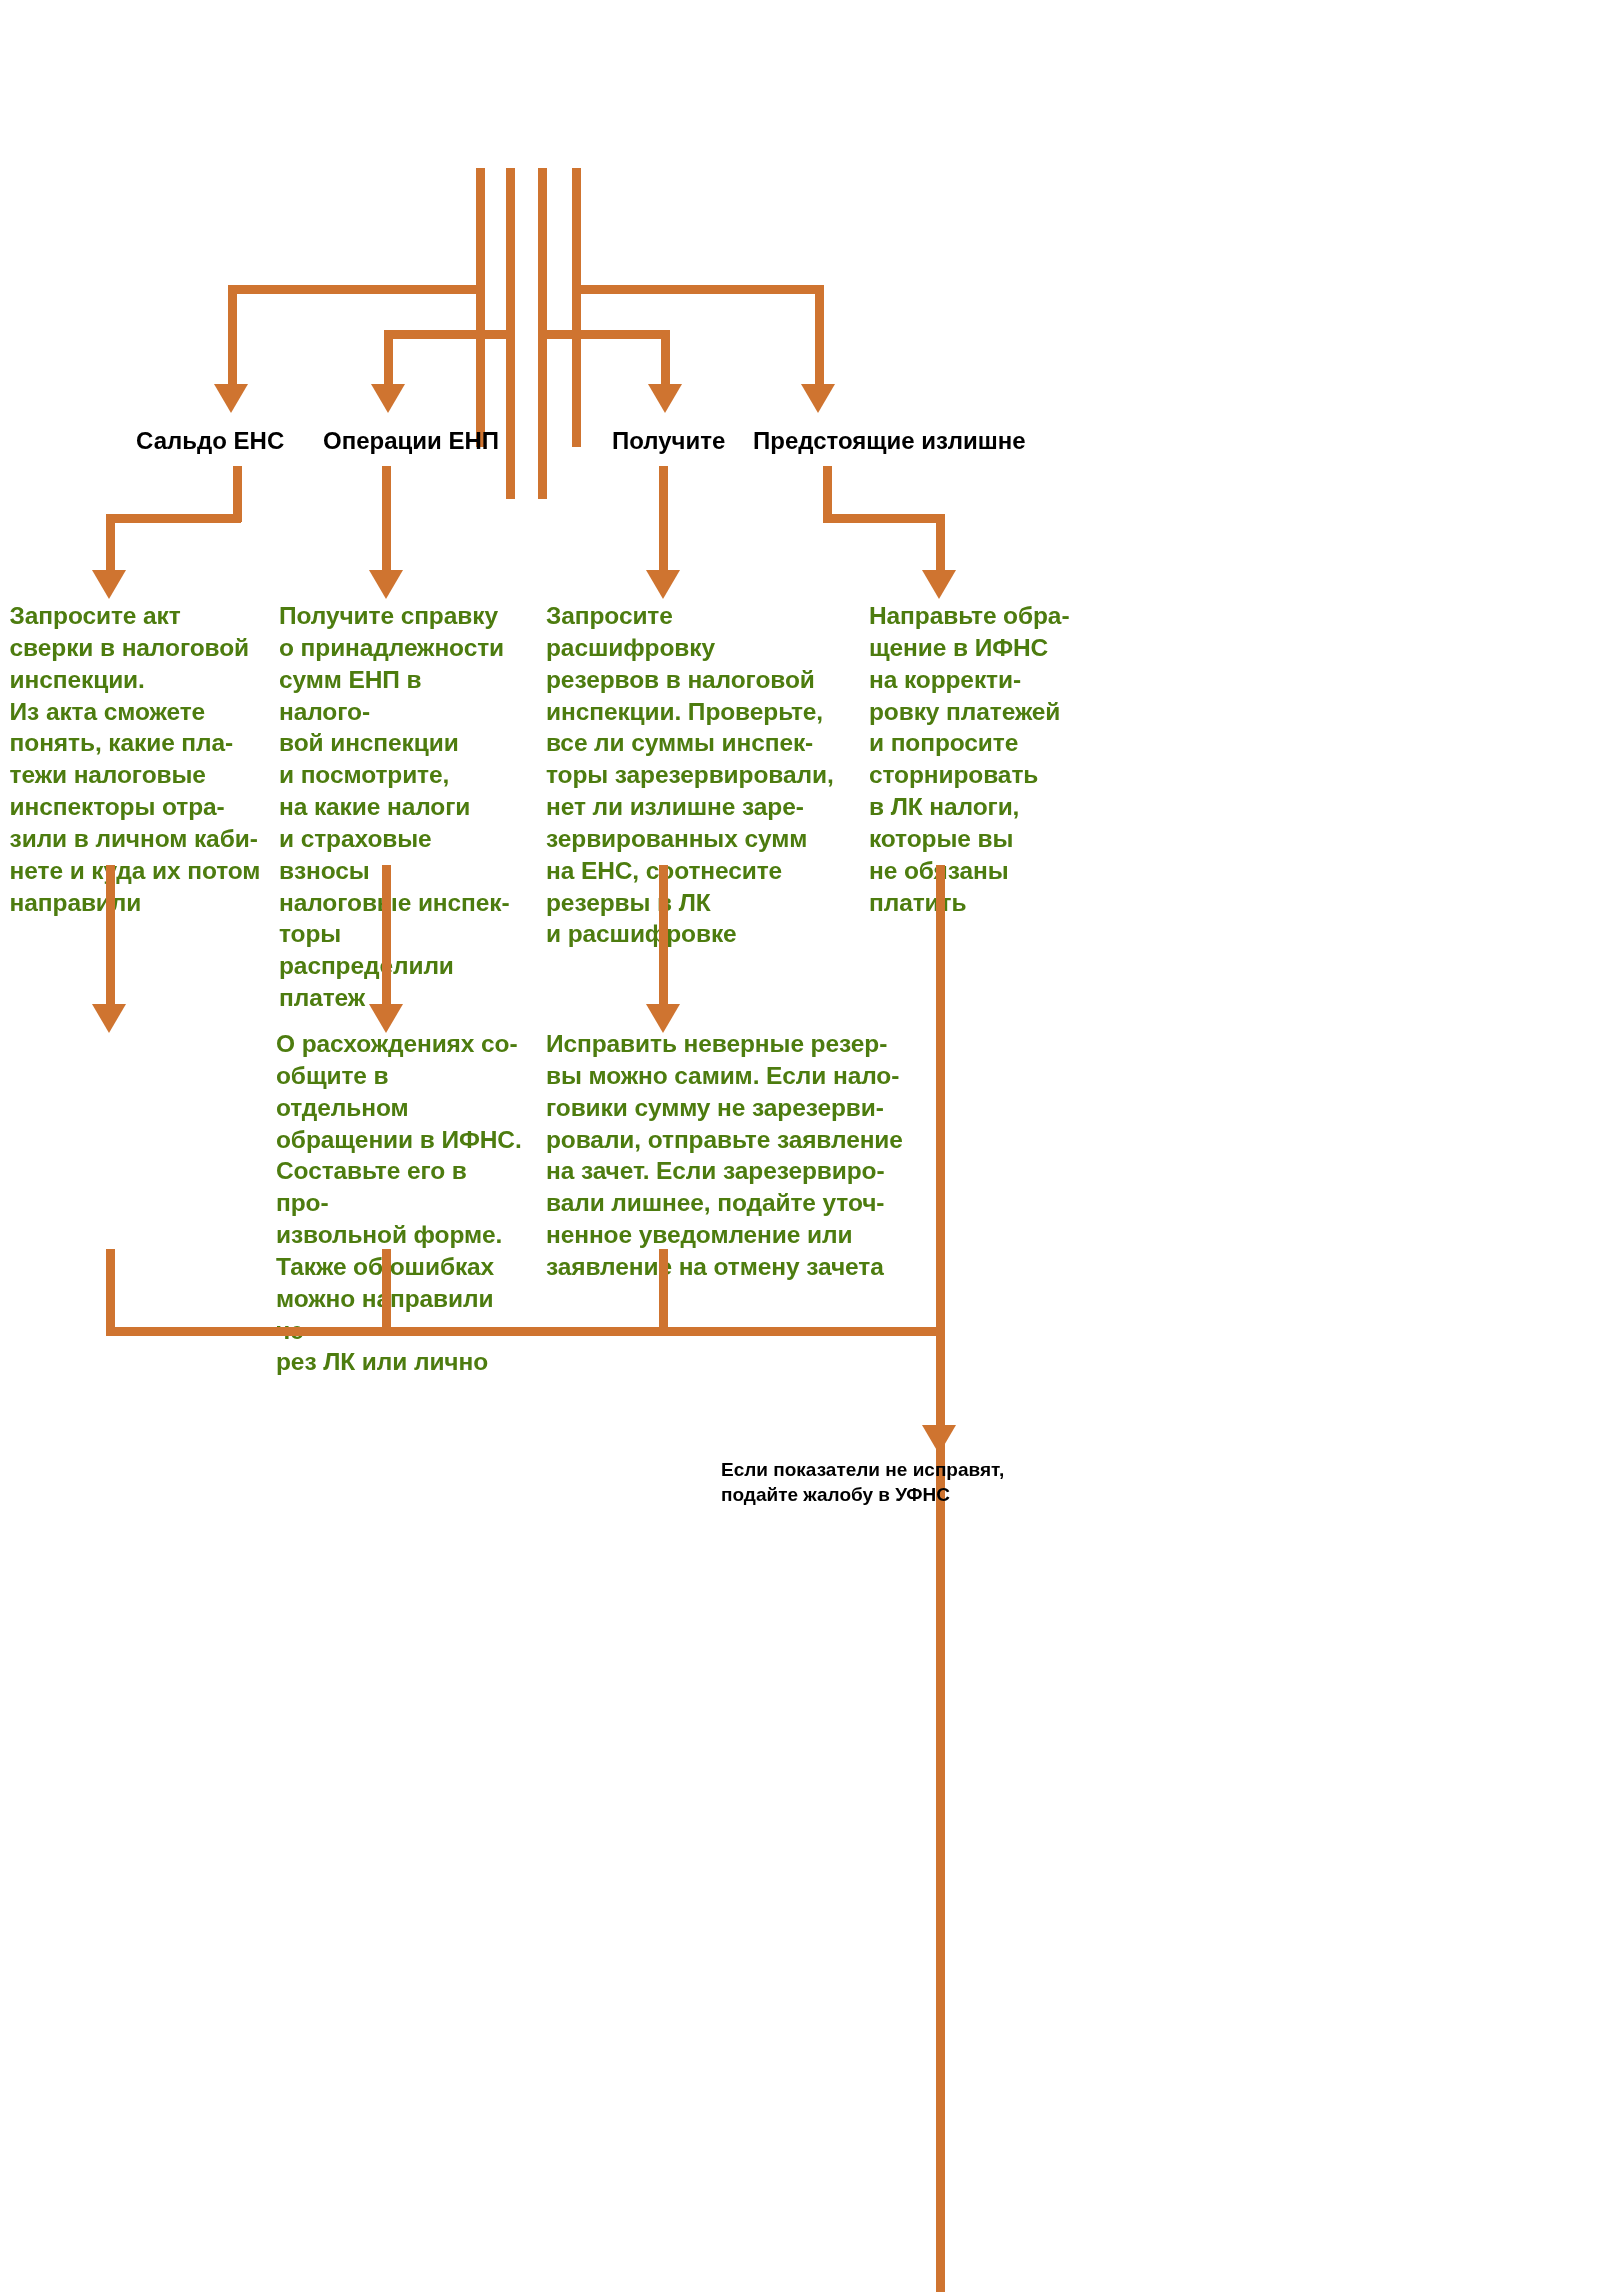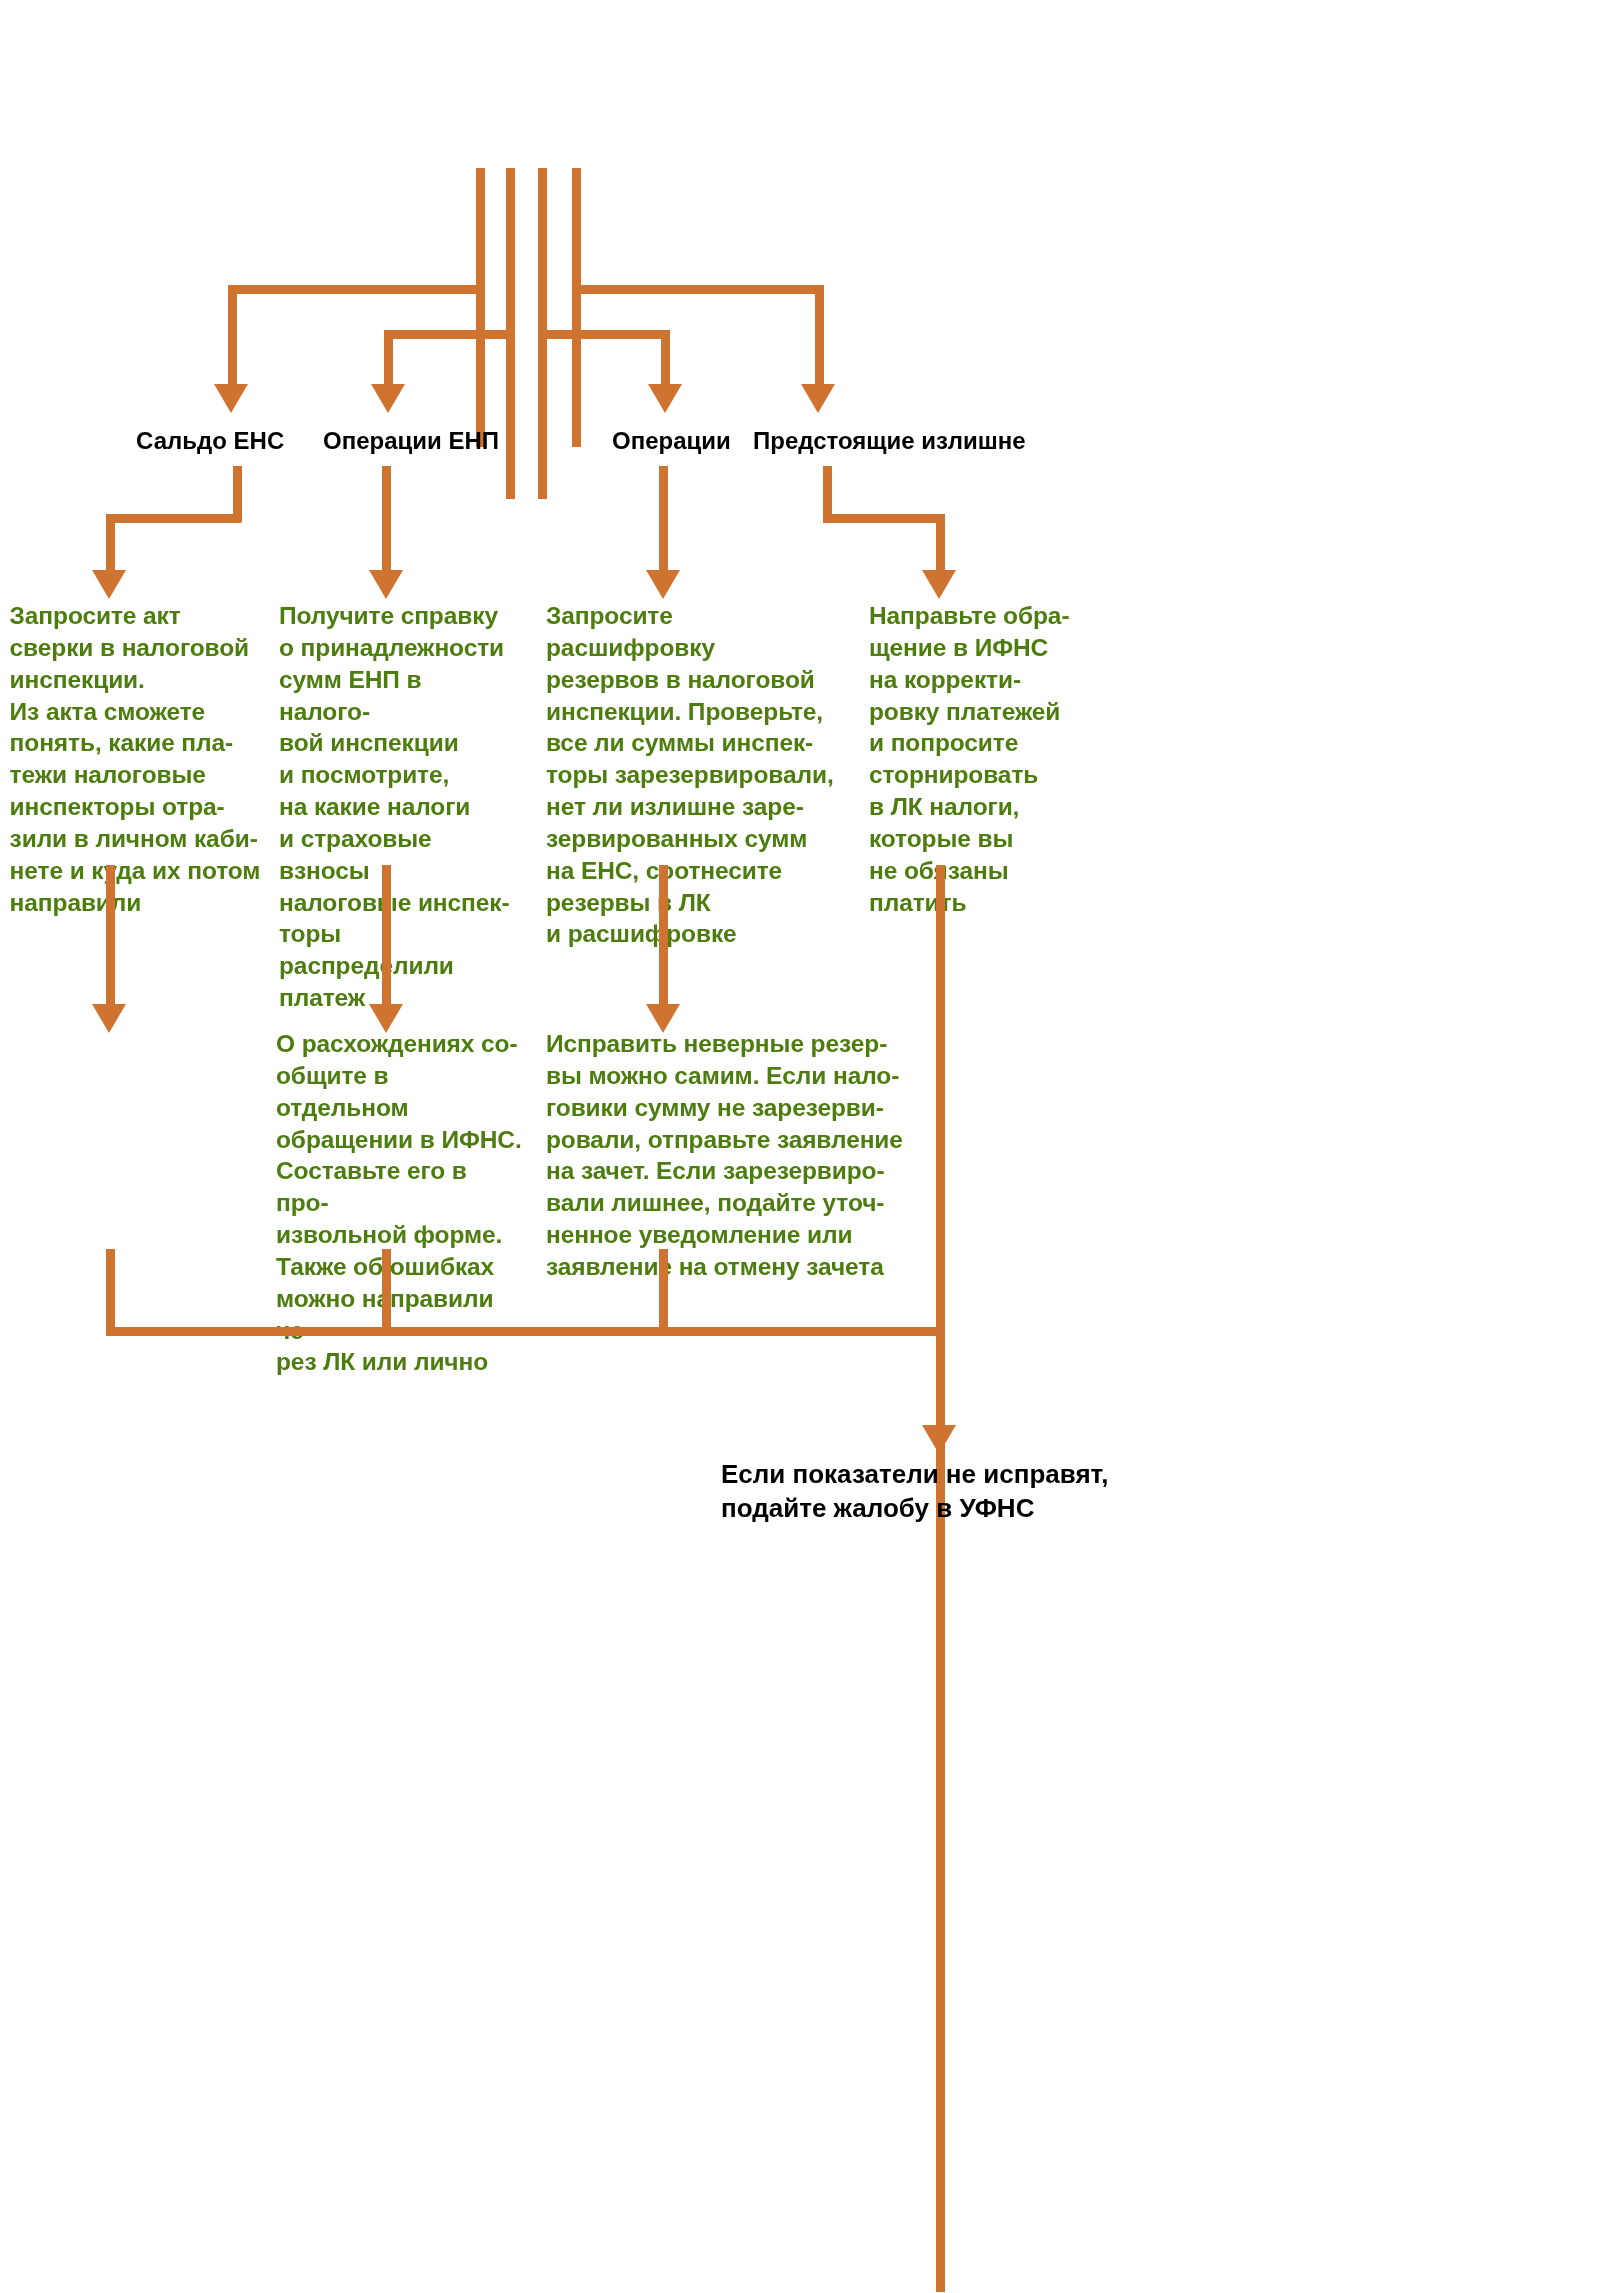--- a/index.html
+++ b/index.html
@@ -70,21 +70,21 @@
     position: absolute;
     font-size: 24.5px;
     line-height: 1.30;
     font-weight: 700;
     color: #4d7c0f;
     white-space: pre-line;
     letter-spacing: -0.1px;
   }
   .final-note {
     position: absolute;
-    font-size: 26px;
+    font-size: 19px;
     line-height: 1.30;
     font-weight: 700;
     color: #000000;
     white-space: pre-line;
     text-align: left;
   }
 </style>
 </head>
 <body>
 
@@ -109,21 +109,21 @@
   <div class="vline" style="left: 661px; top: 330px; height: 64px; background: rgb(207, 116, 48);"></div>
   <div class="vline" style="left: 815px; top: 285px; height: 109px; background: rgb(207, 116, 48);"></div>
 
   <div class="arrow" style="left: 214px; top: 384px; border-top-color: rgb(207, 116, 48);"></div>
   <div class="arrow" style="left: 371px; top: 384px; border-top-color: rgb(207, 116, 48);"></div>
   <div class="arrow" style="left: 648px; top: 384px; border-top-color: rgb(207, 116, 48);"></div>
   <div class="arrow" style="left: 801px; top: 384px; border-top-color: rgb(207, 116, 48);"></div>
 
   <div class="branch-label" style="left:136px; top:427px;">Сальдо ЕНС</div>
   <div class="branch-label" style="left:323px; top:427px;">Операции ЕНП</div>
-  <div class="branch-label" style="left:612px; top:427px;">Операции</div>
+  <div class="branch-label" style="left:612px; top:427px;">Получите</div>
   <div class="branch-label" style="left:753px; top:427px;">Предстоящие излишне</div>
 
   <div class="vline" style="left: 233px; top: 466px; height: 56px; background: rgb(207, 116, 48);"></div>
   <div class="hline" style="left: 106px; top: 514px; width: 135px; background: rgb(207, 116, 48);"></div>
   <div class="vline" style="left: 106px; top: 514px; height: 65px; background: rgb(207, 116, 48);"></div>
   <div class="arrow" style="left: 92px; top: 570px; border-top-color: rgb(207, 116, 48);"></div>
 
   <div class="vline" style="left: 382px; top: 466px; height: 113px; background: rgb(207, 116, 48);"></div>
   <div class="arrow" style="left: 369px; top: 570px; border-top-color: rgb(207, 116, 48);"></div>
 

